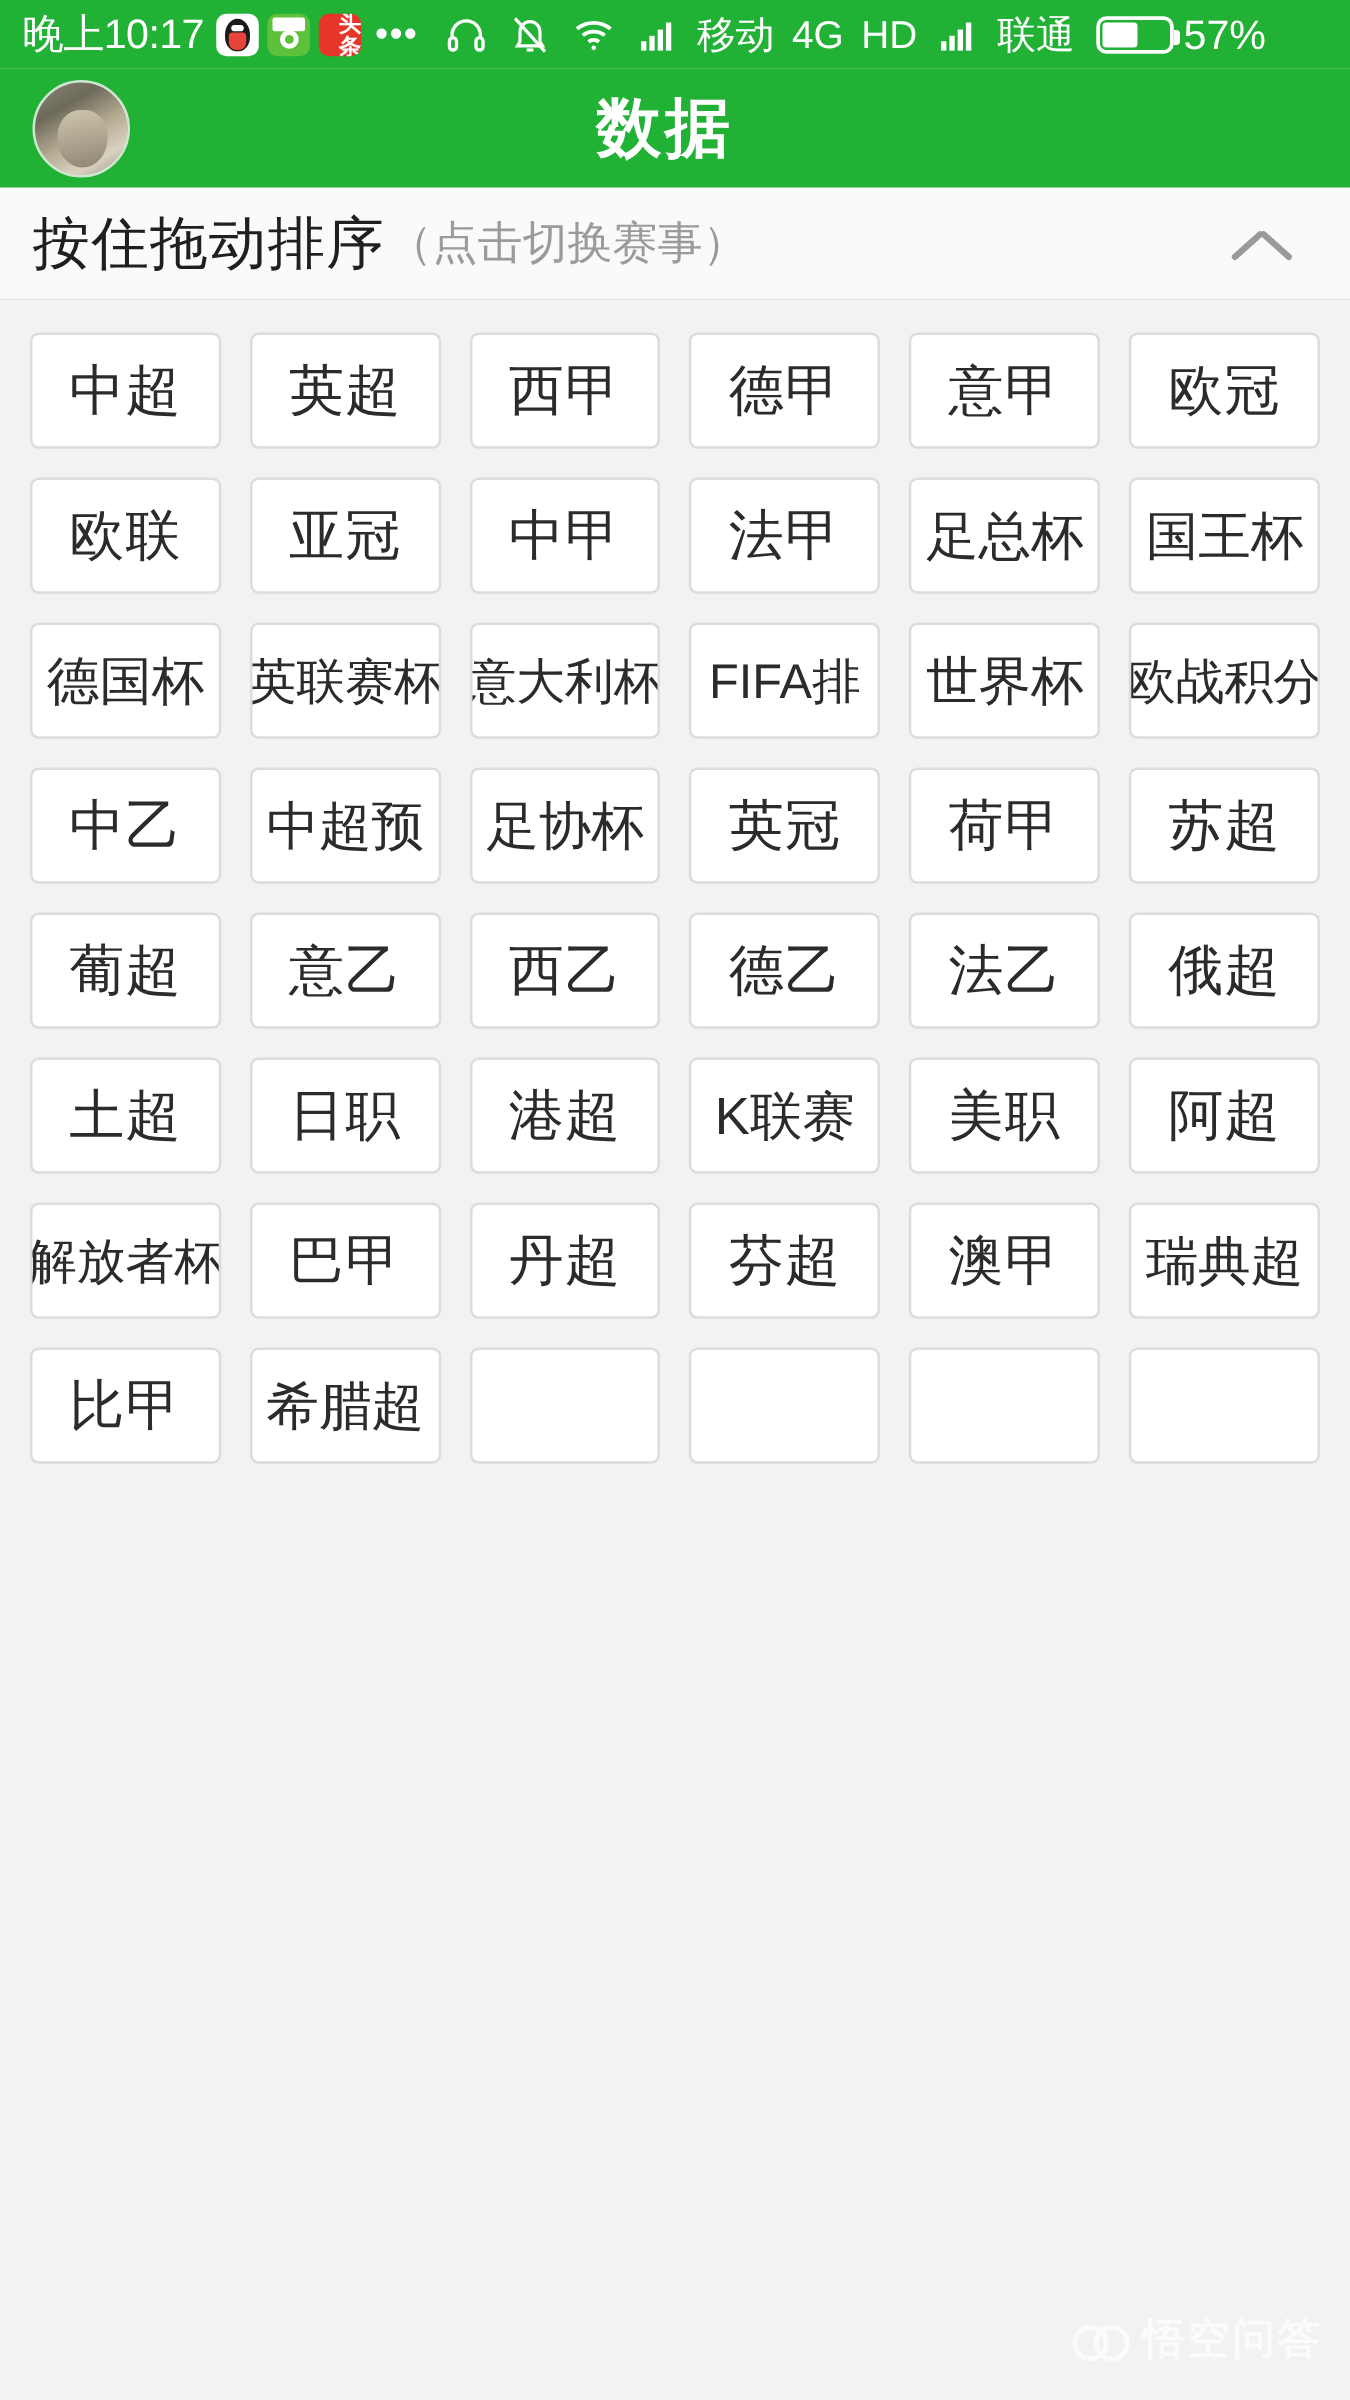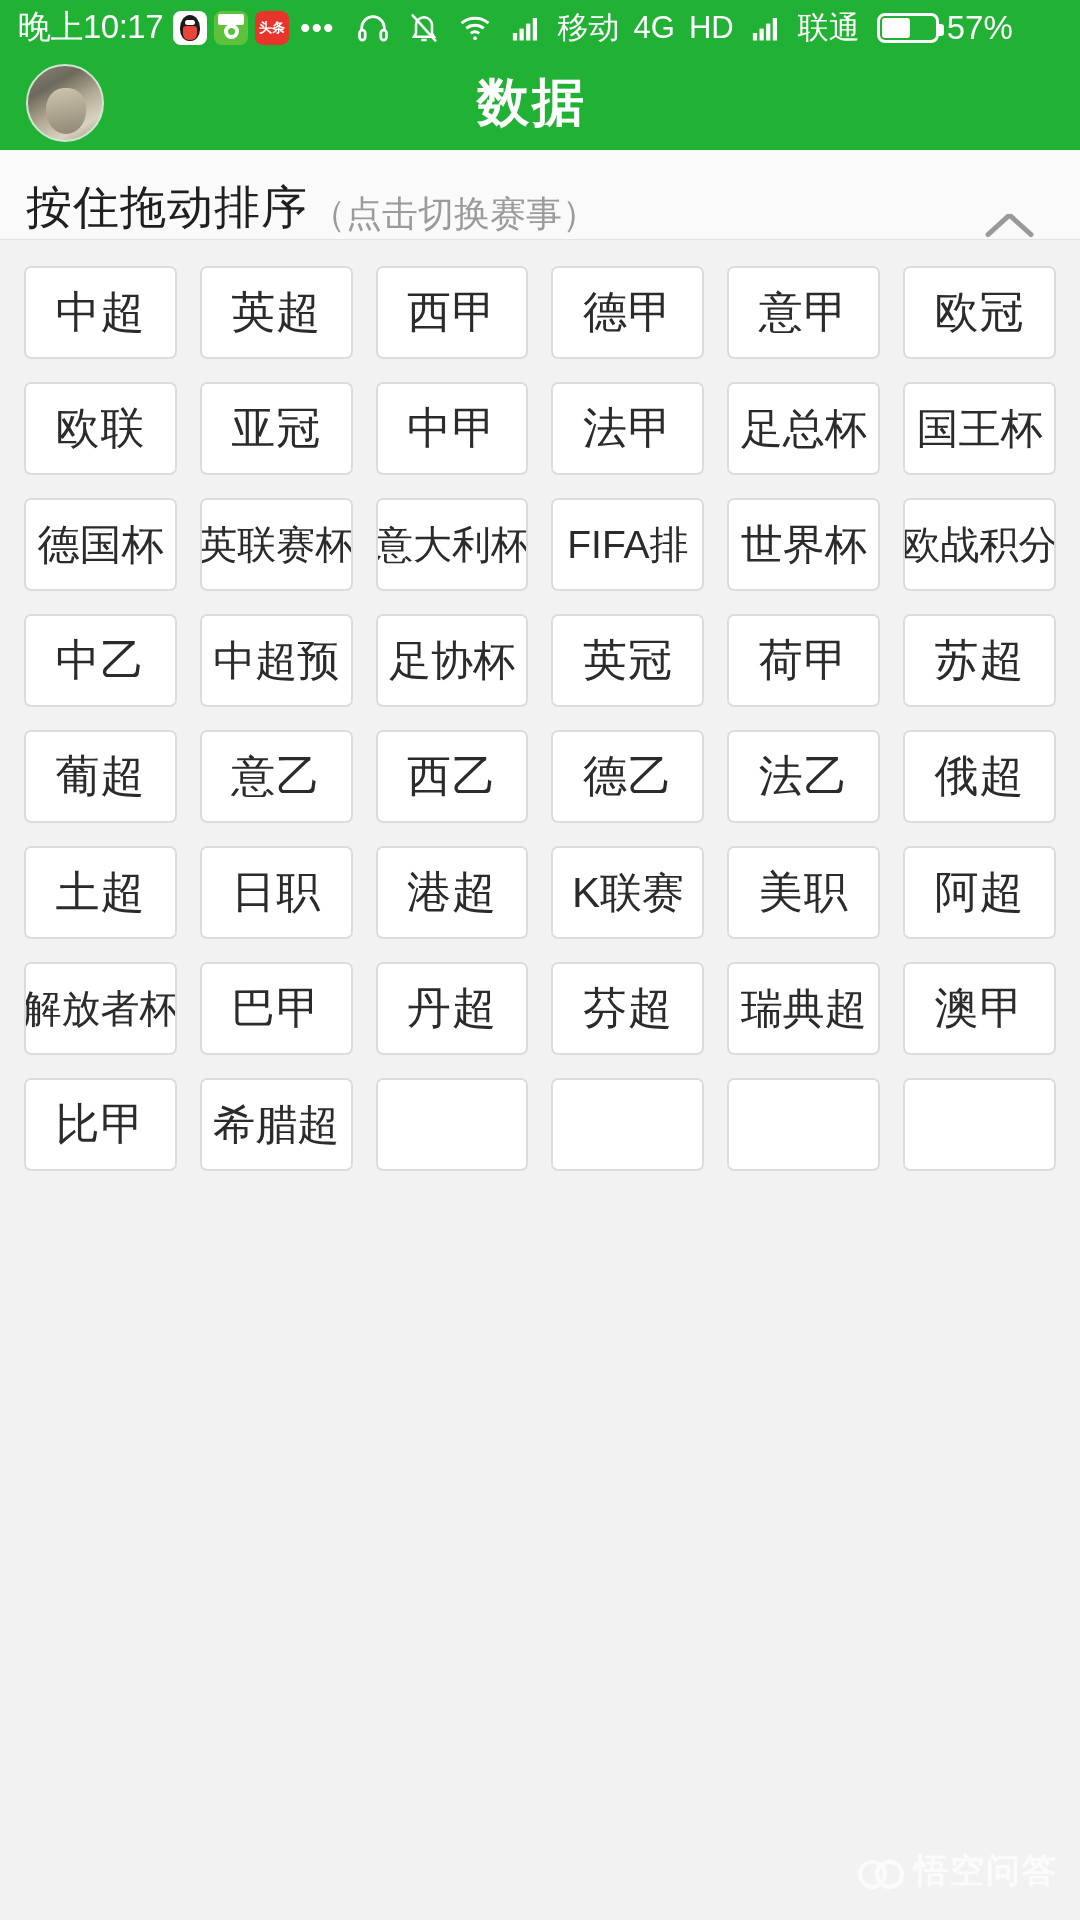--- a/index.html
+++ b/index.html
@@ -53,21 +53,21 @@
     content:"";position:absolute;left:4px;top:4px;
     width:7px;height:7px;background:#5ec13c;
     border-radius:50%;
   }
   .ic-green .tag{
     position:absolute;top:3px;left:4px;
     width:26px;height:11px;background:#ffffff;border-radius:2px;
   }
   .ic-red{ background:#e8352c; }
   .ic-red .tt{
-    color:#ffffff;font-size:13px;line-height:1;
+    color:#ffffff;font-size:18px;line-height:1;
     font-weight:700;text-align:right;
   }
   .sb-dots{
     font-size:30px;line-height:12px;margin:0 12px 0 4px;
     letter-spacing:1px;
   }
   .sb-ic{ margin:0 9px; flex:0 0 auto; display:flex; align-items:center; }
   .sb-label{ font-size:31px; margin:16px 7px; white-space:nowrap; }
   .sb-batt{
     width:62px;height:30px;border:3px solid #ffffff;border-radius:8px;
@@ -101,21 +101,21 @@
   #header-title{
     position:absolute;left:0;right:16px;text-align:center;
     color:#ffffff;font-size:52px;font-weight:700;
     letter-spacing:3px;pointer-events:none;
   }
 
   
   #sort-bar{
     height:90px;width:1080px;background:#fafafa;
     border-bottom:1px solid #e2e2e2;
-    display:flex;align-items:flex-end;padding:0 30px 0 26px;
+    display:flex;align-items:center;padding:0 30px 0 26px;
   }
   #sort-main{
     font-size:46px;color:#1f1f1f;letter-spacing:1px;
     white-space:nowrap;
   }
   #sort-sub{
     font-size:36px;color:#9b9b9b;letter-spacing:0px;
     white-space:nowrap;margin-left:2px;
   }
   #sort-spacer{ flex:1 1 auto; }
@@ -374,25 +374,25 @@
     </div>
     <div class="league-cell">
       <span>巴甲</span>
     </div>
     <div class="league-cell">
       <span>丹超</span>
     </div>
     <div class="league-cell">
       <span>芬超</span>
     </div>
+    <div class="league-cell">
+      <span>澳甲</span>
+    </div>
     <div class="league-cell c3">
       <span>瑞典超</span>
-    </div>
-    <div class="league-cell">
-      <span>澳甲</span>
     </div>
     <div class="league-cell">
       <span>比甲</span>
     </div>
     <div class="league-cell c3">
       <span>希腊超</span>
     </div>
     <div class="league-cell">
       <span></span>
     </div>

